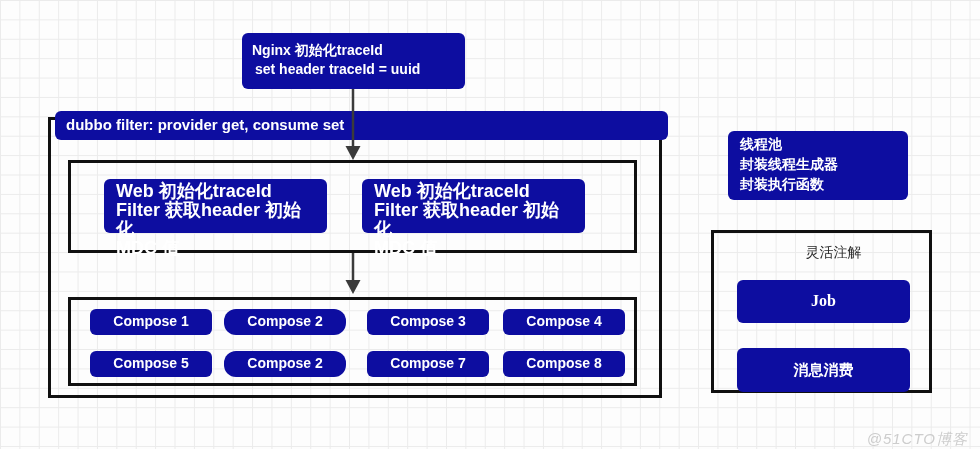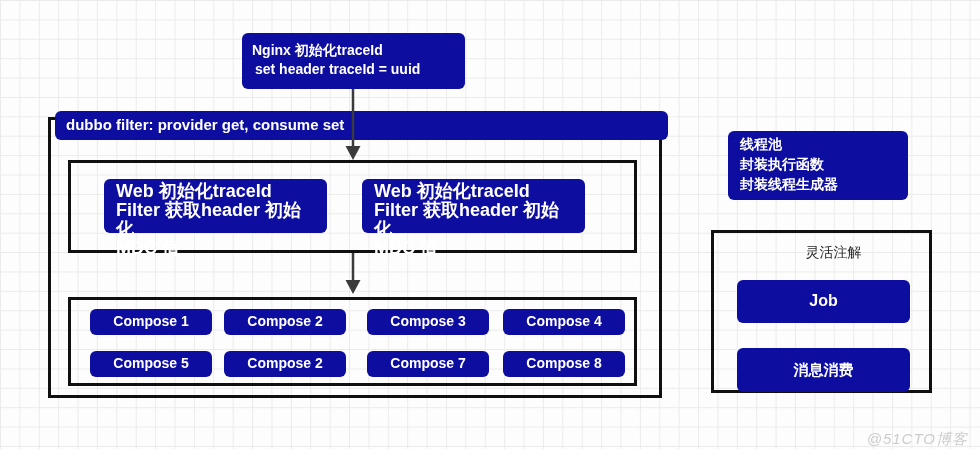--- a/index.html
+++ b/index.html
@@ -35,25 +35,25 @@
   .nginx-box .l2 { padding-left:3px; }
   .dubbo-bar { left:55px; top:111px; width:613px; height:29px; font-size:15px; padding:5px 0 0 11px; }
   .outer-rect { left:48px; top:117px; width:614px; height:281px; }
   .inner-rect-1 { left:68px; top:160px; width:569px; height:93px; }
   .web-box { top:179px; width:223px; height:54px; padding:3px 12px; font-size:18px; line-height:19px; }
   .web-box.left { left:104px; }
   .web-box.right { left:362px; }
   .inner-rect-2 { left:68px; top:297px; width:569px; height:89px; }
   .compose-box { width:122px; height:26px; font-size:14px; text-align:center; line-height:25px; }
   .row1 { top:309px; } .row2 { top:351px; }
-  .c1 { left:80px;margin-left:10px; } .c2 { left:224px; } .c3 { left:367px; } .c4 { left:503px; }
+  .c1 { left:80px;margin-left:10px; } .c2 { left:224px;border-radius:12px; } .c3 { left:367px; } .c4 { left:503px; }
   .thread-pool-box { left:728px; top:131px; width:180px; height:69px; padding:3px 12px; font-size:14px; line-height:20px; }
   .annotation-panel { left:711px; top:230px; width:221px; height:163px; }
   .annotation-title { position:absolute; left:0; top:11px; width:100%; text-align:center; color:#2b2b2b; font-size:14px; z-index:2;margin-left:12px; }
-  .job-box { left:23px; top:47px; width:173px; height:43px; font-size:16px; text-align:center; line-height:42px; }
+  .job-box { left:23px; top:47px; width:173px; height:43px; font-size:16px; text-align:center; line-height:42px;font-family:Liberation Serif, serif; }
   .msg-box { left:23px; top:115px; width:173px; height:44px; font-size:15px; text-align:center; line-height:43px; }
   .annotation-panel .bluebox { position:absolute; }
   .arrows { position:absolute; left:0; top:0; z-index:3; pointer-events:none; }
   .watermark { position:absolute; right:12px; bottom:0; color:#cdcdcd; font-size:15px; z-index:4; letter-spacing:1px;font-style:italic; }
 </style>
 </head>
 <body>
 
 <div class="canvas">
 
@@ -88,22 +88,22 @@
   <div class="bluebox compose-box row1 c2">Compose 2</div>
   <div class="bluebox compose-box row1 c3">Compose 3</div>
   <div class="bluebox compose-box row1 c4">Compose 4</div>
   <div class="bluebox compose-box row2 c1">Compose 5</div>
   <div class="bluebox compose-box row2 c2">Compose 2</div>
   <div class="bluebox compose-box row2 c3">Compose 7</div>
   <div class="bluebox compose-box row2 c4">Compose 8</div>
 
   <div class="bluebox thread-pool-box">
     <div>线程池</div>
+    <div>封装线程生成器</div>
     <div>封装执行函数</div>
-    <div>封装线程生成器</div>
   </div>
 
   <div class="blackrect annotation-panel">
     <div class="annotation-title">灵活注解</div>
     <div class="bluebox job-box">Job</div>
     <div class="bluebox msg-box">消息消费</div>
   </div>
 
   <svg class="arrows" width="980" height="449" viewBox="0 0 980 449">
     <g>

